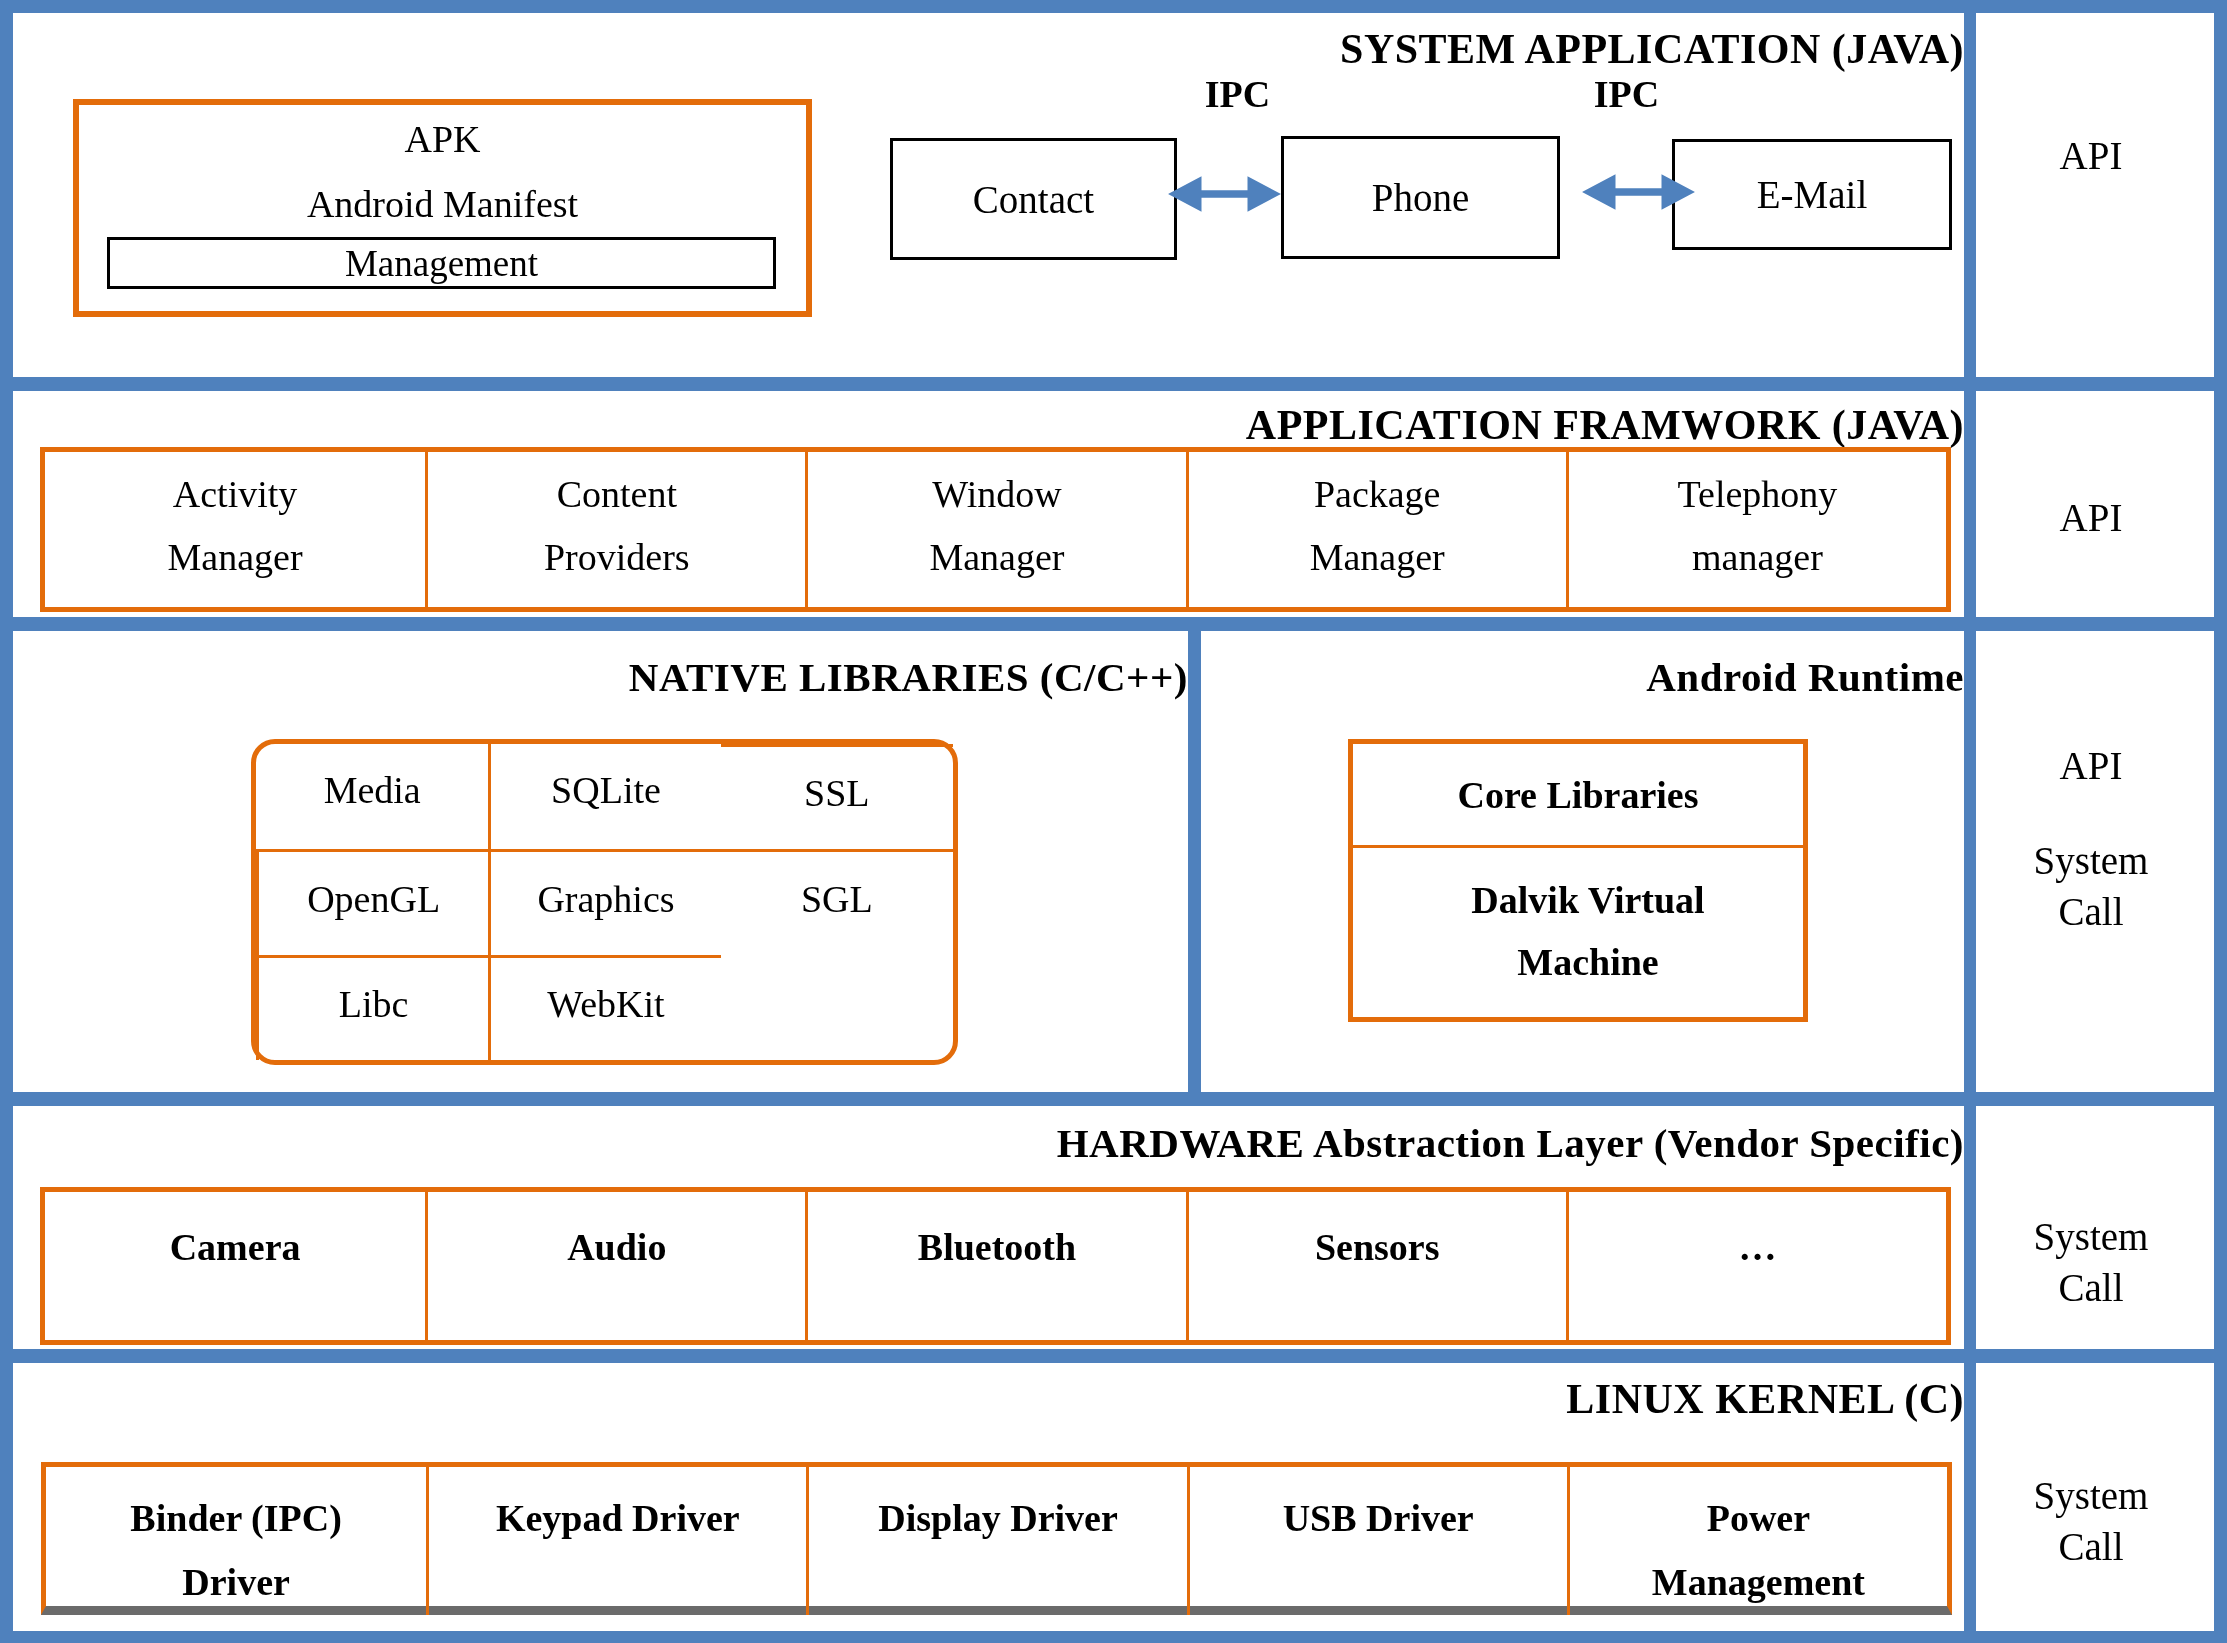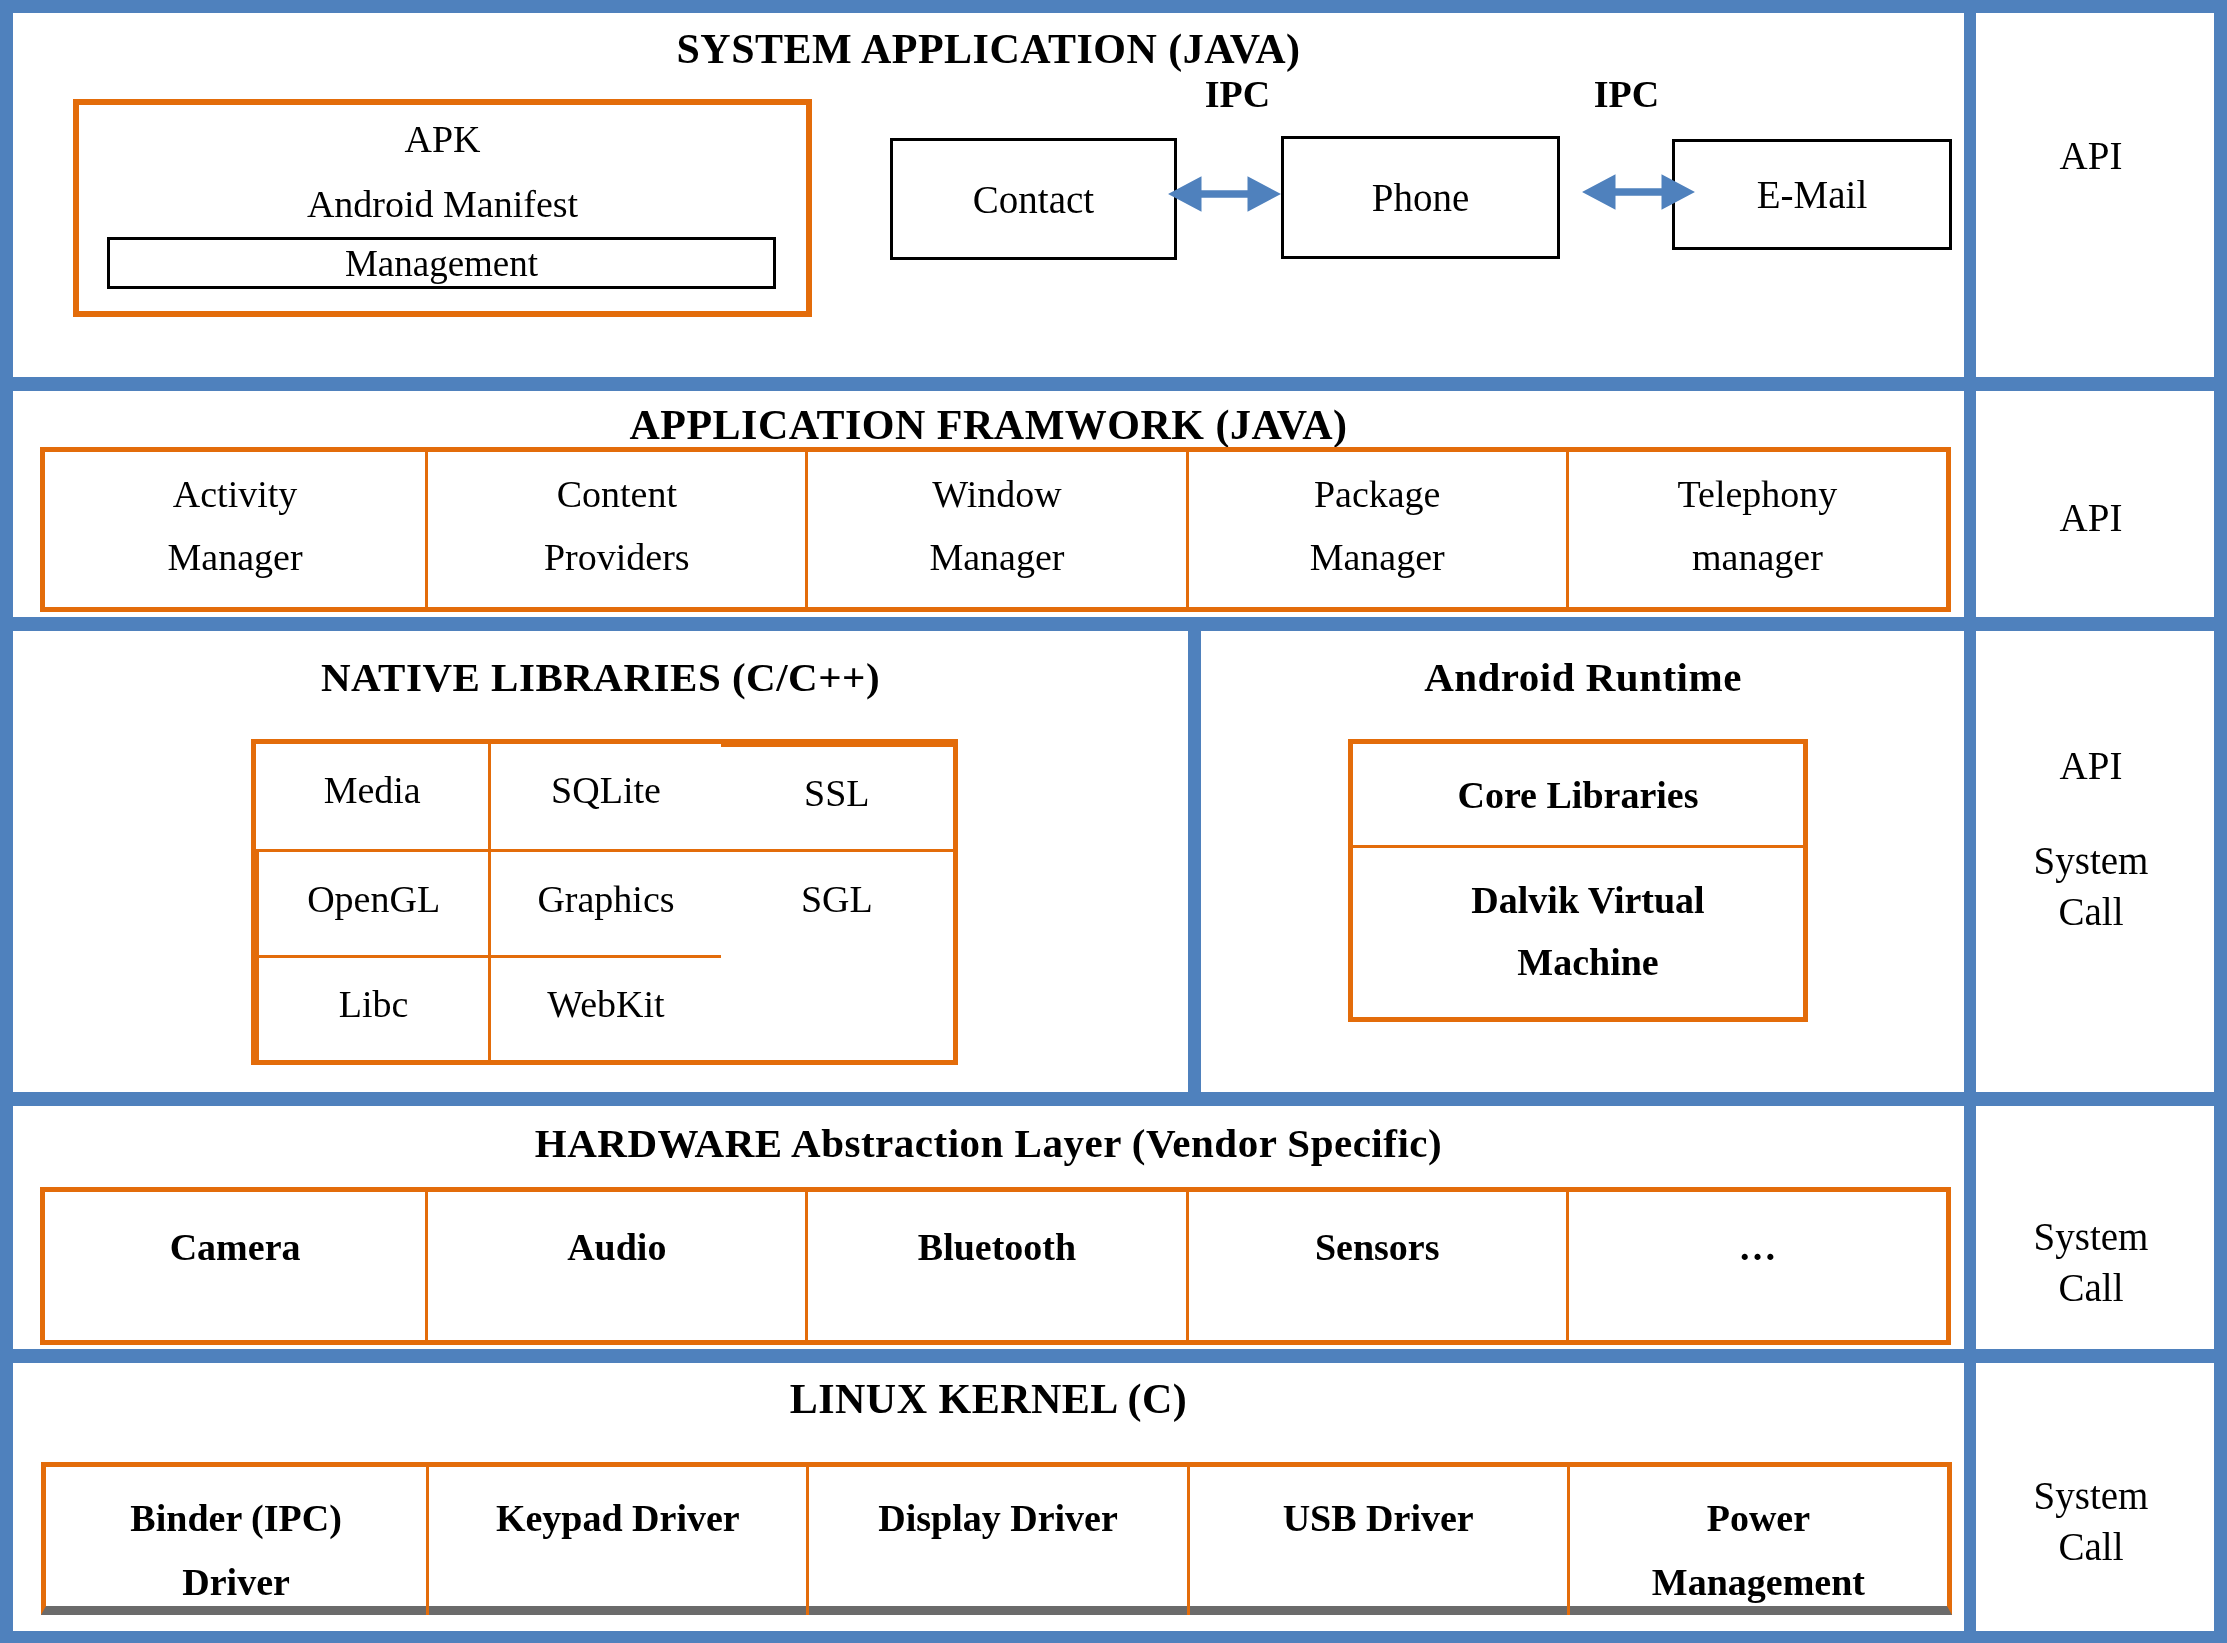--- a/index.html
+++ b/index.html
@@ -17,21 +17,21 @@
   
   .bar { position: absolute; background: var(--frame_blue, #4f81bd); }
   .bar.h { left: 0; width: 100%; height: 14px; }
   .bar.v { width: 12px; }
 
   
   .title {
     position: absolute;
     font-weight: bold;
     font-size: 42px;
-    text-align: center;
+    text-align: right;
     letter-spacing: 0.5px;
   }
 
   
   .black-box {
     position: absolute;
     border: 3.8px solid var(--box_black, #000);
     background: #fff;
     display: flex;
     align-items: center;
@@ -65,21 +65,21 @@
     text-align: center;
     white-space: pre-line;
     font-size: 38px;
     line-height: 1.65;
   }
   .tbl .cell.first { border-left: none; }
   .tbl .cell.topline { border-top: 3.8px solid var(--accent_orange, #e36c0a); }
   .tbl.bold .cell { font-weight: bold; }
 
   .cols5 { grid-template-columns: repeat(5, 1fr); }
-  .grid3 { grid-template-columns: repeat(3, 1fr); grid-template-rows: repeat(3, 1fr); }
+  .grid3 { grid-template-columns: repeat(3, 1fr); grid-template-rows: repeat(3, 1fr); border-radius: 24px; }
 
   .fw-table .cell   { padding-top: 11px; }
   .nl-grid .cell    { padding-top: 15.2px; }
   .hal-table .cell  { padding-top: 24px; }
   .lk-table .cell   { padding-top: 18.5px; line-height: 1.7; }
   .lk-table { border-bottom: 9.8px solid var(--shadow_gray, #6b6b6b); }
 
   .rt-box { grid-template-rows: 101px 1fr; grid-template-columns: 1fr; }
   .rt-box .cell { border-left: none; padding-top: 20px; }
   .rt-box .cell.topline { border-top: 3.8px solid var(--accent_orange, #e36c0a); padding-top: 20.7px; padding-left: 20px; }

